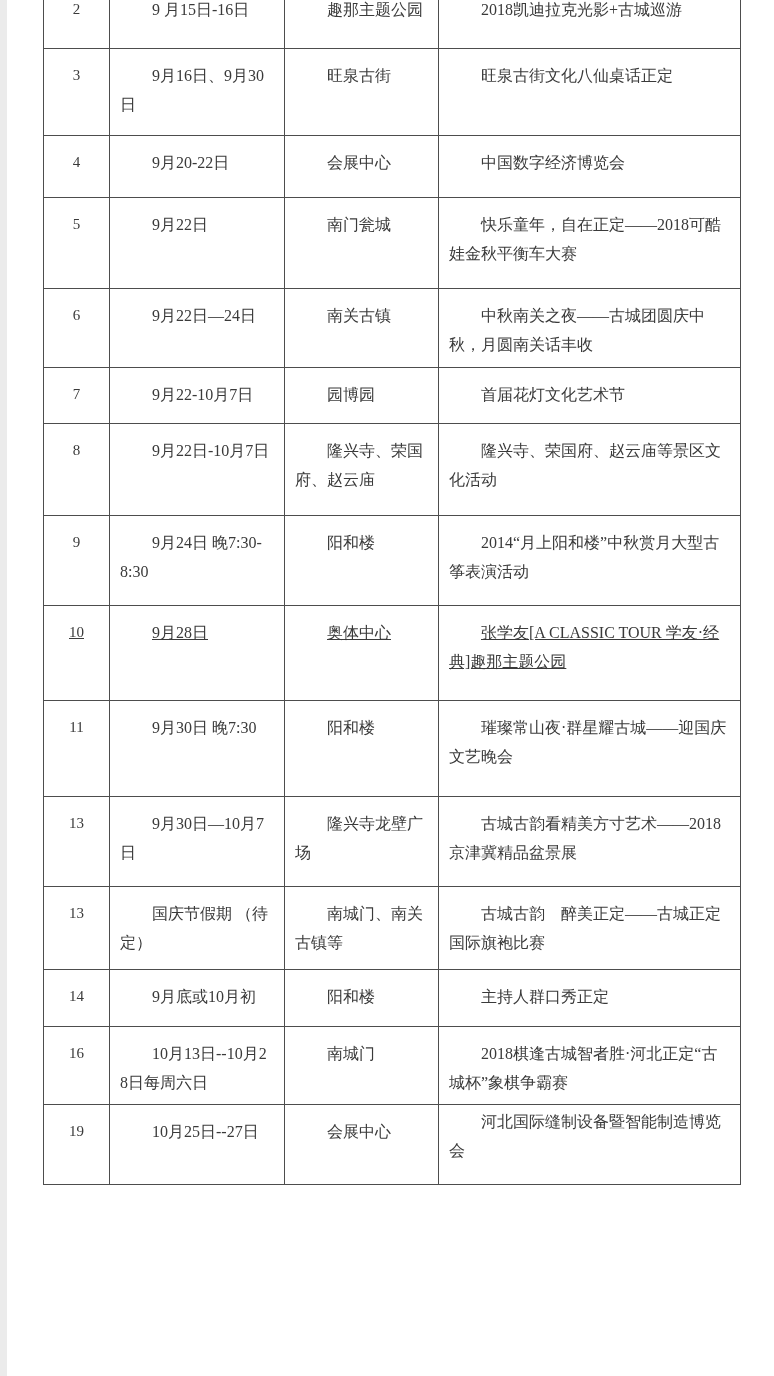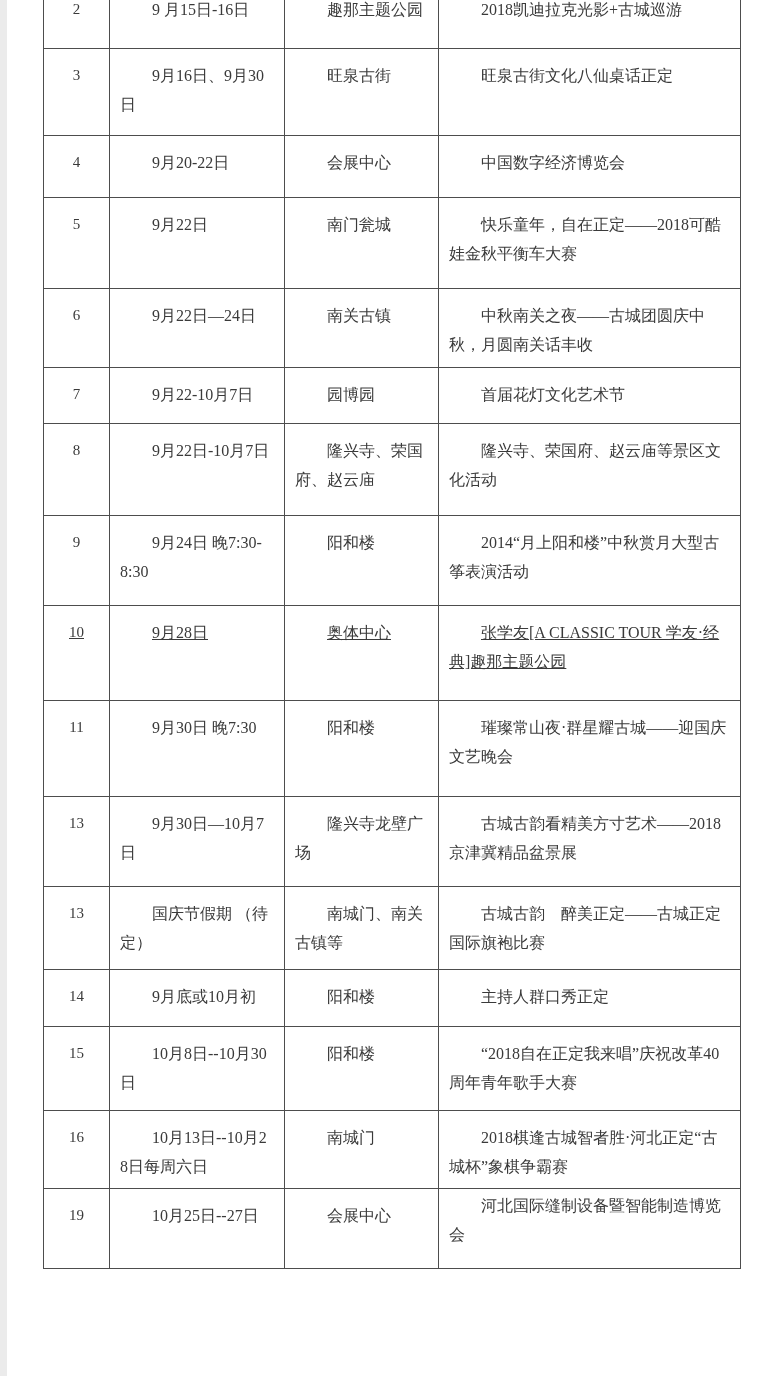--- a/index.html
+++ b/index.html
@@ -122,26 +122,20 @@
             <td class="c-date">国庆节假期 （待定）</td>
             <td class="c-loc">南城门、南关古镇等</td>
             <td class="c-event">古城古韵　醉美正定——古城正定国际旗袍比赛</td>
           </tr>
           <tr style="height: 57px;">
             <td class="c-num">14</td>
             <td class="c-date">9月底或10月初</td>
             <td class="c-loc">阳和楼</td>
             <td class="c-event">主持人群口秀正定</td>
           </tr>
-          <tr style="height: 84px;">
-            <td class="c-num">15</td>
-            <td class="c-date">10月8日--10月30日</td>
-            <td class="c-loc">阳和楼</td>
-            <td class="c-event">“2018自在正定我来唱”庆祝改革40周年青年歌手大赛</td>
-          </tr>
           <tr style="height: 78px;">
             <td class="c-num">16</td>
             <td class="c-date">10月13日--10月28日每周六日</td>
             <td class="c-loc">南城门</td>
             <td class="c-event">2018棋逢古城智者胜·河北正定“古城杯”象棋争霸赛</td>
           </tr>
           <tr style="height: 80px;">
             <td class="c-num">19</td>
             <td class="c-date">10月25日--27日</td>
             <td class="c-loc">会展中心</td>

